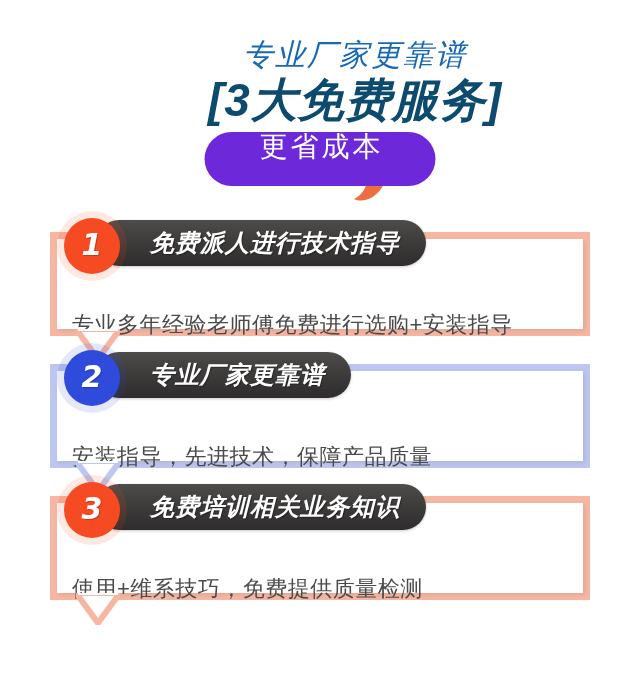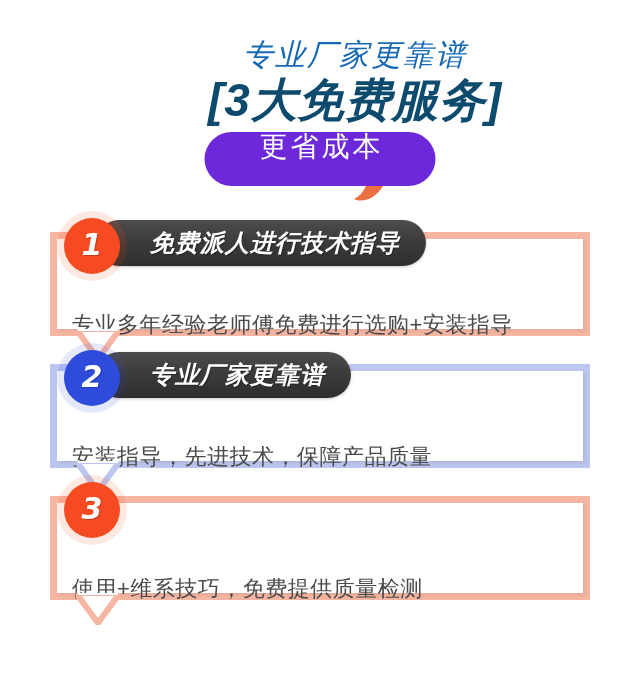--- a/index.html
+++ b/index.html
@@ -262,20 +262,23 @@
   </div>
 
   <div class="card card--orange">
     <div class="card-frame">
       <div class="card-inner"></div>
     </div>
     <svg class="card-notch" viewBox="0 0 44 32">
       <path d="M0,0 L44,0 L22,30 Z" fill="#ffffff" stroke="#f6b6a2" stroke-width="6"></path>
       <path d="M2,0 L42,0 L42,2 L2,2 Z" fill="#ffffff"></path>
     </svg>
+    <div class="card-pill">
+      <span class="card-pill-text">免费培训相关业务知识</span>
+    </div>
     <div class="card-num">
       <span>3</span>
     </div>
     <div class="card-body">
       <span class="card-body-text">使用+维系技巧，免费提供质量检测</span>
     </div>
   </div>
 
 </div>
 

